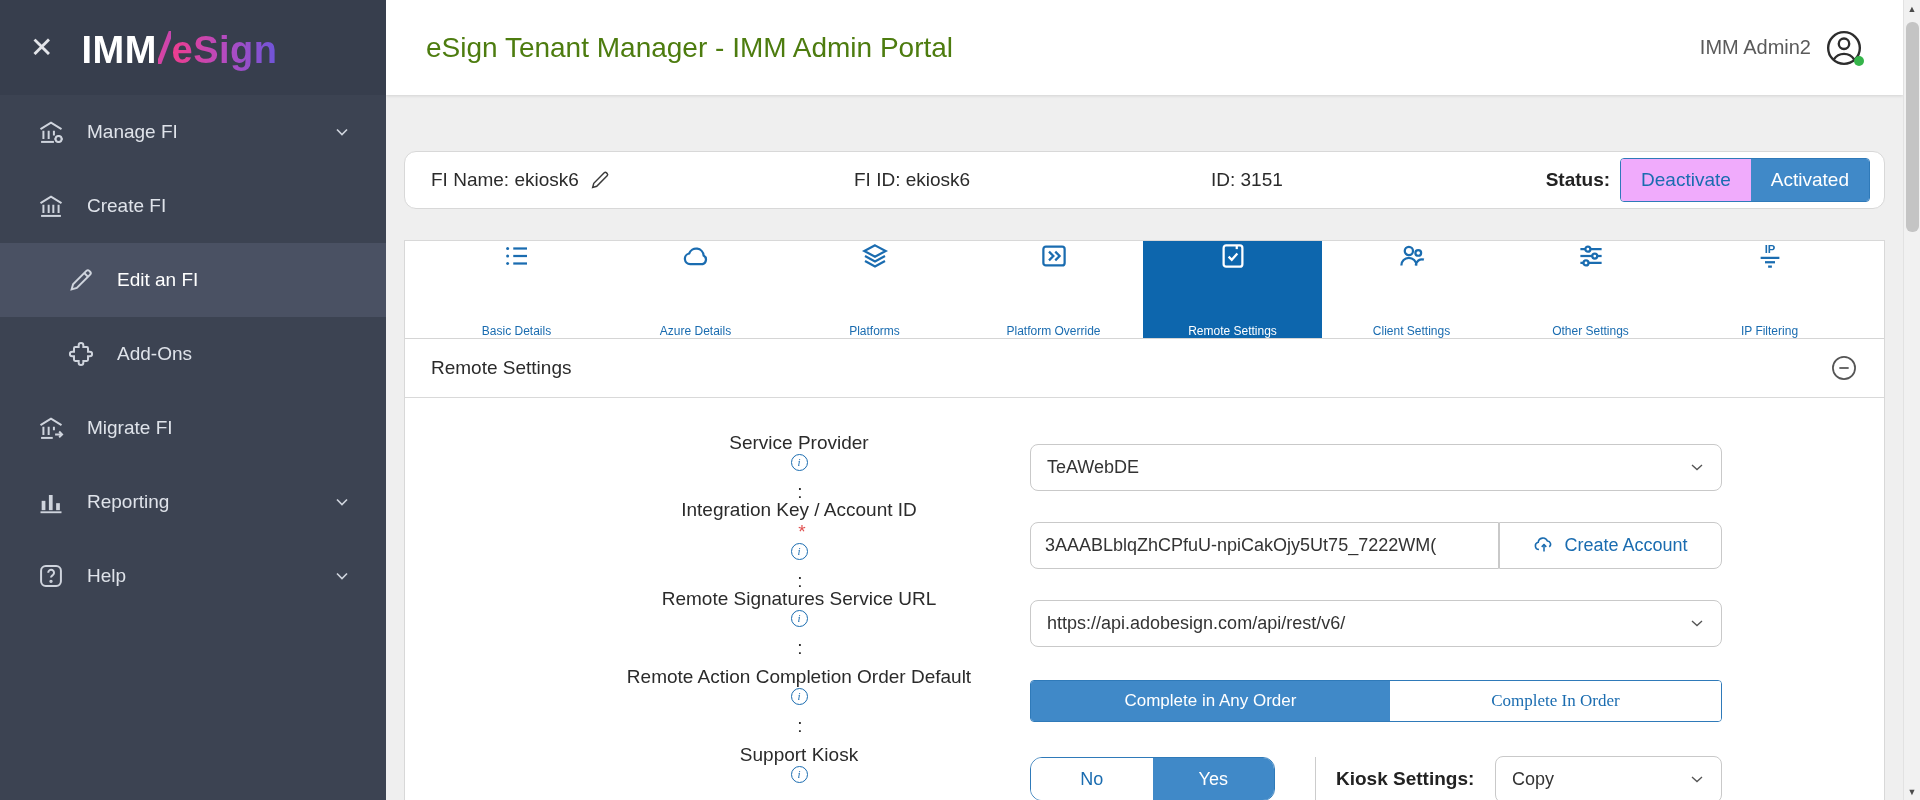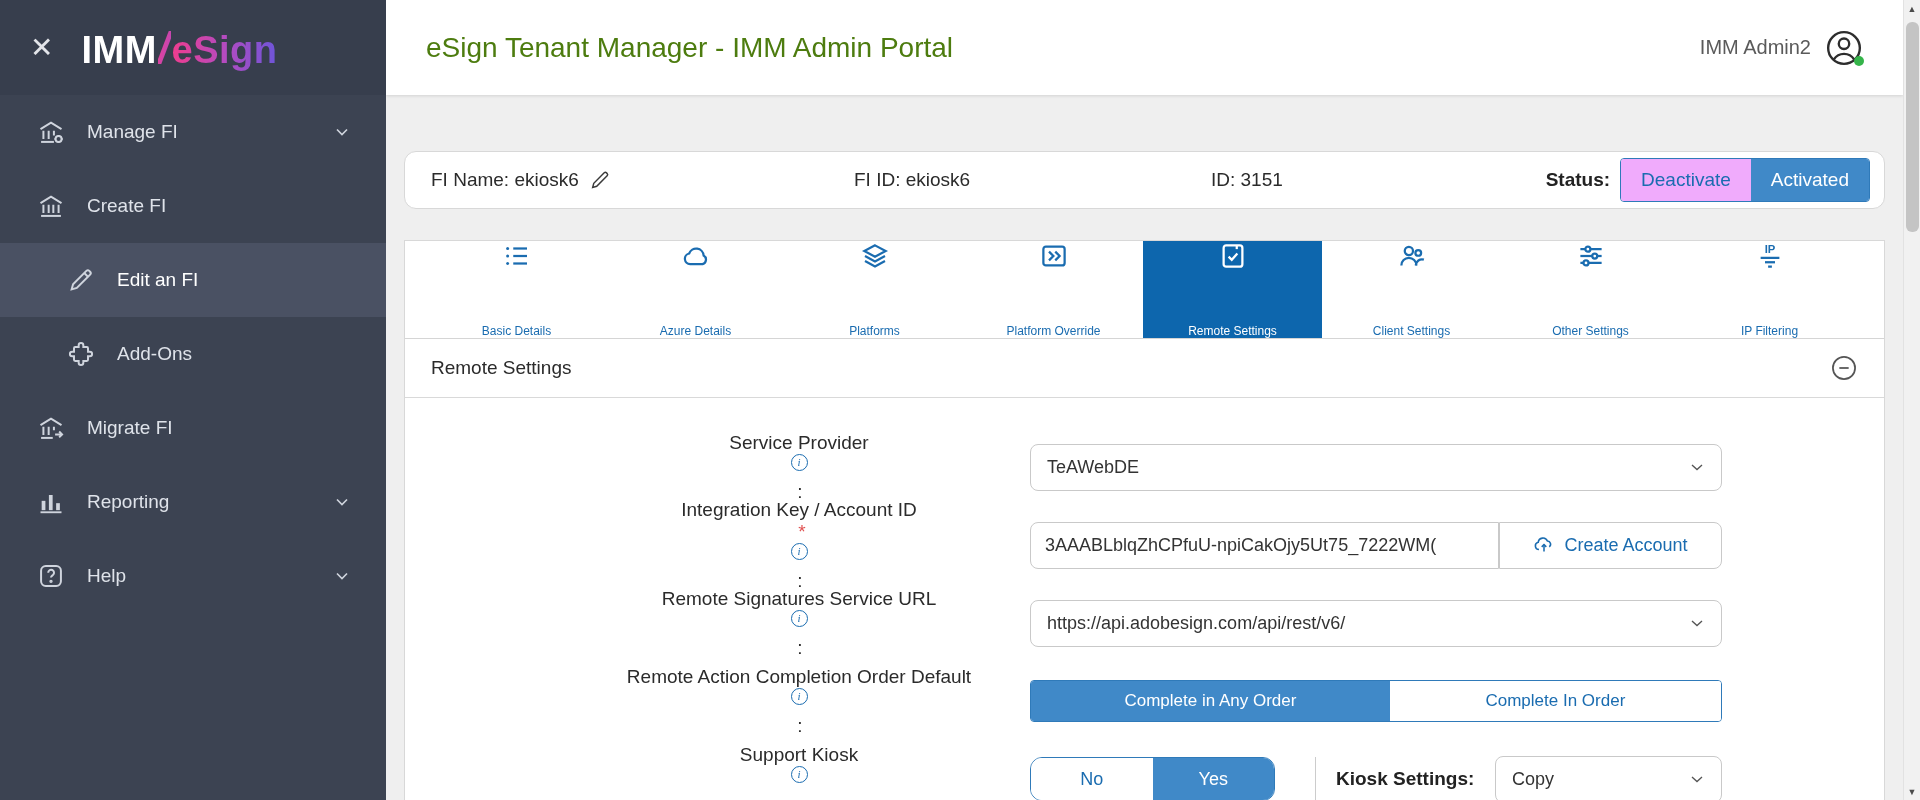--- a/index.html
+++ b/index.html
@@ -82,21 +82,21 @@
   .select{height:47px;flex:1;border:1px solid #c9c9c9;border-radius:8px;background:#fff;display:flex;align-items:center;justify-content:space-between;padding:0 14px 0 16px;font-size:18px;color:#333;cursor:pointer;}
   .select .chevd{width:20px;height:20px;color:#555;flex:0 0 auto;}
   .select .chevd svg{width:100%;height:100%;display:block;}
   .text-input{height:47px;flex:1;border:1px solid #c9c9c9;border-radius:8px 0 0 8px;background:#fff;display:flex;align-items:center;padding:0 14px;font-size:18px;color:#333;overflow:hidden;white-space:nowrap;}
   .create-btn{height:47px;width:223px;border:1px solid #c9c9c9;border-left:1px solid #c9c9c9;border-radius:0 8px 8px 0;background:#fff;color:var(--accent);font-size:18px;display:flex;align-items:center;justify-content:center;gap:9px;cursor:pointer;font-family:inherit;}
   .create-btn .cicon{width:22px;height:22px;}
   .create-btn .cicon svg{width:100%;height:100%;display:block;}
   .toggle-wide{display:flex;width:692px;height:42px;border:1px solid #2f7ab9;border-radius:4px;overflow:hidden;}
   .toggle-wide .tseg{flex:1;display:flex;align-items:center;justify-content:center;font-size:17px;cursor:pointer;}
   .toggle-wide .tseg.on{background:var(--toggleBlue);color:#fff;}
-  .toggle-wide .tseg.off{background:#fff;color:var(--accent);}
+  .toggle-wide .tseg.off{background:#fff;color:var(--accent);font-family:Liberation Serif, serif;}
   .toggle-wide .tseg:first-child{flex:0 0 52%;}
   .kiosk-group{display:flex;width:245px;height:44px;border:1px solid #2f7ab9;border-radius:12px;overflow:hidden;}
   .kiosk-group .tseg{flex:1;display:flex;align-items:center;justify-content:center;font-size:18px;cursor:pointer;}
   .kiosk-group .tseg.off{background:#fff;color:var(--accent);}
   .kiosk-group .tseg.on{background:var(--toggleBlue);color:#fff;}
   .vdivider{width:1px;height:44px;background:#cccccc;margin-left:40px;}
   .kiosk-label{margin-left:20px;font-size:19px;font-weight:700;color:#222;white-space:nowrap;}
   .kiosk-select{margin-left:auto;flex:0 0 227px;max-width:227px;}
   .frow.partial{height:60px;align-items:flex-start;}
   .frow.partial .stub{margin-top:6px;}

